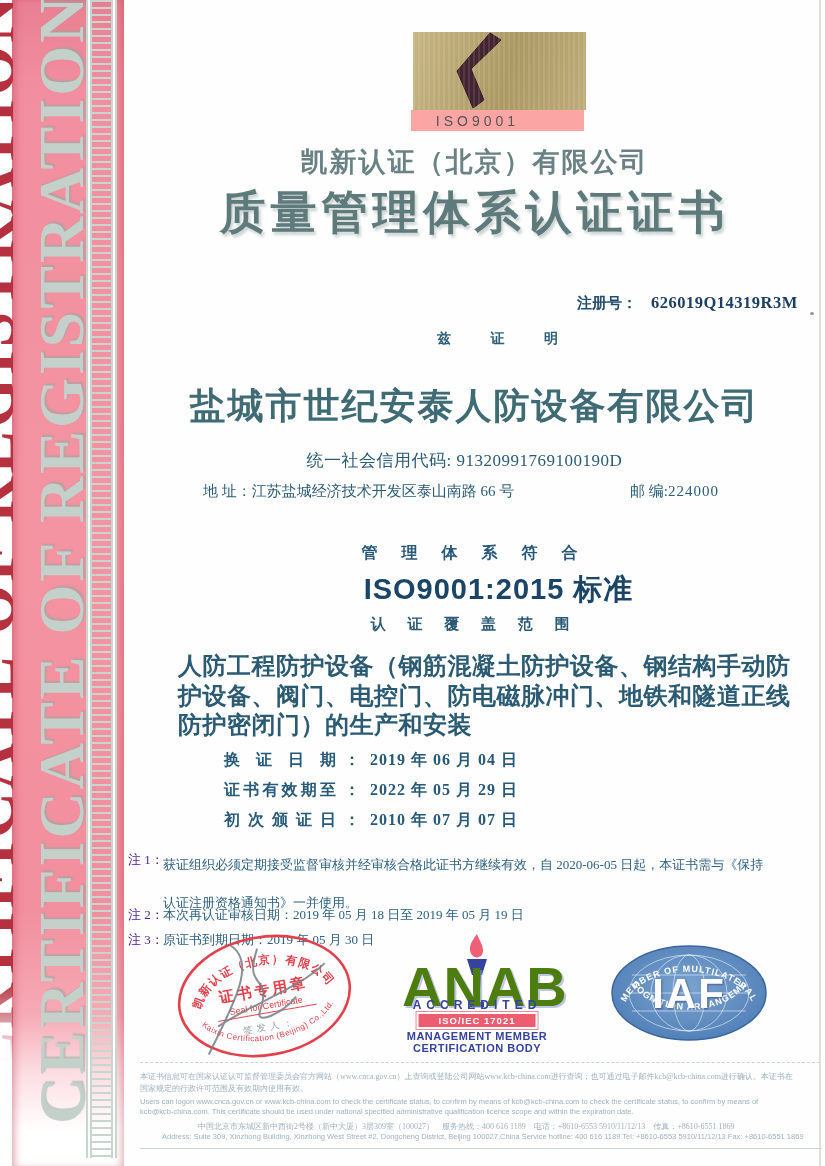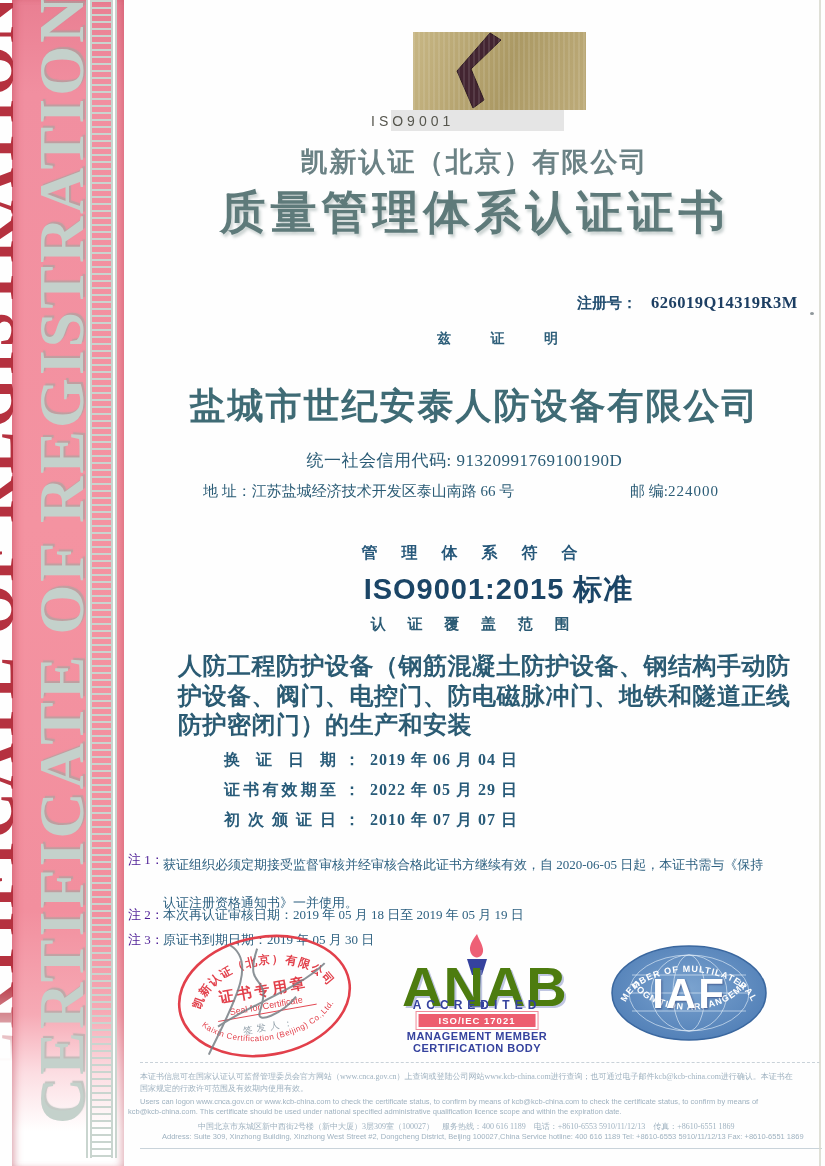--- a/index.html
+++ b/index.html
@@ -22,22 +22,22 @@
   .edge-strip{left:0;top:0;width:13px;height:1166px;overflow:hidden;z-index:4;
     -webkit-mask-image:linear-gradient(180deg,#000 0 84%,rgba(0,0,0,0) 91%);
     mask-image:linear-gradient(180deg,#000 0 84%,rgba(0,0,0,0) 91%);}
   .edge-letters{left:-55px;top:1124px;font-size:64px;letter-spacing:3px;line-height:96px;color:#b5313f;}
 
   
   .logo-box{left:413px;top:32px;width:173px;height:78px;z-index:5;
     background:linear-gradient(105deg,#c7b684,#ab9964 55%,#bdab79);}
   .logo-box:after{content:"";position:absolute;inset:0;
     background:repeating-linear-gradient(90deg,rgba(255,255,255,.10) 0 2px,rgba(0,0,0,0) 2px 5px);}
-  .logo-strip{left:391px;top:110px;width:173px;height:21px;background:#e5e5e5;z-index:5;
-    display:flex;align-items:center;justify-content:flex-start;}
+  .logo-strip{left:411px;top:110px;width:173px;height:21px;background:#fca5a5;z-index:5;
+    display:flex;align-items:center;justify-content:center;}
   .logo-strip span{font-family:"Liberation Sans",sans-serif;font-size:14px;letter-spacing:4px;
     color:#56564e;transform:translateX(-20px);}
 
   
   .issuer-name{left:124px;top:144px;width:701px;text-align:center;font-size:27px;font-weight:bold;
     letter-spacing:2px;color:#6b8285;}
   .cert-title{left:124px;top:182px;width:701px;text-align:center;font-size:46px;font-weight:bold;
     letter-spacing:5px;color:#5e7a7a;text-shadow:2px 3px 3px rgba(118,140,138,.38);}
 
   .reg-row{left:577px;top:293px;font-weight:bold;color:#234e70;font-size:15px;}
@@ -220,20 +220,20 @@
         <textPath href="#iafBot" startOffset="50%" text-anchor="middle">RECOGNITION ARRANGEMENT</textPath>
       </text>
       <text x="79" y="64" text-anchor="middle" font-size="42" font-weight="bold" letter-spacing="2" fill="#ffffff" font-family="Liberation Sans,sans-serif" style="text-shadow:1px 1px 2px rgba(0,0,60,.4)">IAF</text>
     </svg>
   </div>
 
   <div class="abs divider-dash"></div>
   <div class="fp" style="left:140px;top:1071px;font-size:8px;">本证书信息可在国家认证认可监督管理委员会官方网站（www.cnca.gov.cn）上查询或登陆公司网站www.kcb-china.com进行查询；也可通过电子邮件kcb@kcb-china.com进行确认。本证书在</div>
   <div class="fp" style="left:140px;top:1083px;font-size:8px;">国家规定的行政许可范围及有效期内使用有效。</div>
   <div class="fp" style="left:140px;top:1097px;font-size:7.5px;font-family:'Liberation Sans',sans-serif;">Users can logon www.cnca.gov.cn or www.kcb-china.com to check the certificate status, to confirm by means of kcb@kcb-china.com to check the certificate status, to confirm by means of</div>
-  <div class="fp" style="left:128px;top:1107px;font-size:7.5px;font-family:'Liberation Sans',sans-serif;text-align:right;">kcb@kcb-china.com. This certificate should be used under national specified administrative qualification licence scope and within the expiration date.</div>
+  <div class="fp" style="left:140px;top:1107px;font-size:7.5px;font-family:'Liberation Sans',sans-serif;text-align:right;">kcb@kcb-china.com. This certificate should be used under national specified administrative qualification licence scope and within the expiration date.</div>
   <div class="fp" style="left:198px;top:1121px;font-size:8px;">中国北京市东城区新中西街2号楼（新中大厦）3层309室（100027）　服务热线：400 616 1189　电话：+8610-6553 5910/11/12/13　传真：+8610-6551 1869</div>
   <div class="fp" style="left:162px;top:1132px;font-size:7.5px;font-family:'Liberation Sans',sans-serif;">Address: Suite 309, Xinzhong Building, Xinzhong West Street #2, Dongcheng District, Beijing 100027,China   Service hotline: 400 616 1189   Tel: +8610-6553 5910/11/12/13   Fax: +8610-6551 1869</div>
   <div class="abs divider-solid"></div>
 
   <div class="abs edge-line"></div>
   <div class="abs speck"></div>
 </div>
 
 </body></html>

